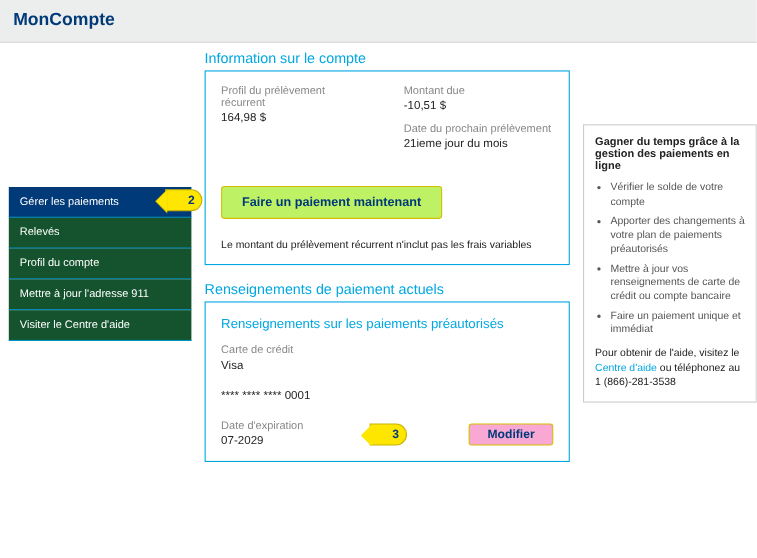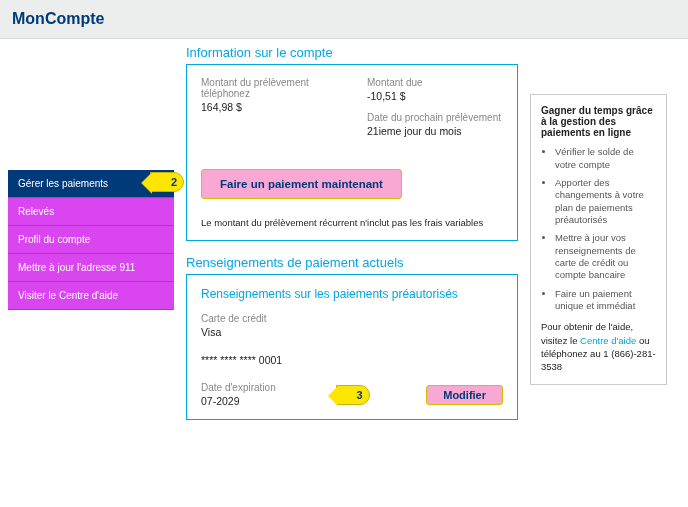--- a/index.html
+++ b/index.html
@@ -26,37 +26,37 @@
     display: flex;
     gap: 12px;
     padding: 6px 8px;
     align-items: center;
   }
   .sidebar {
     width: 166px;
     flex-shrink: 0;
   }
   .sidebar-item {
-    background: #d946ef;
+    background: #14532d;
     color: #fff;
     padding: 8px 10px;
     font-size: 10px;
     border-bottom: 1px solid #0091c4;
     cursor: pointer;
     position: relative;
   }
   .sidebar-item.active {
     background: #003a78;
   }
   .main {
     width: 332px;
     flex-shrink: 0;
   }
   .right {
-    width: 137px;
+    width: 158px;
     flex-shrink: 0;
   }
   .section-title {
     color: #00a7e1;
     font-size: 13px;
     margin-bottom: 4px;
     font-weight: normal;
   }
   .card {
     border: 1px solid #00a7e1;
@@ -75,21 +75,21 @@
     margin-bottom: 2px;
   }
   .info-value {
     color: #222;
     font-size: 10.5px;
     font-weight: 500;
     margin-bottom: 10px;
   }
   .pay-btn {
     display: inline-block;
-    background: #f9a8d4;
+    background: #bef264;
     color: #003a78;
     border: 1px solid #d4bd00;
     border-radius: 3px;
     padding: 8px 18px;
     font-size: 11.5px;
     font-weight: bold;
     cursor: pointer;
     margin: 4px 0 18px 0;
   }
   .modify-btn {
@@ -236,21 +236,21 @@
       <span>Visiter le Centre d'aide</span>
     </div>
   </div>
 
   <div class="main">
 
     <div class="section-title">Information sur le compte</div>
     <div class="card">
       <div class="info-grid">
         <div class="info-col">
-          <div class="info-label">Montant du prélèvement téléphonez</div>
+          <div class="info-label">Profil du prélèvement récurrent</div>
           <div class="info-value">164,98 $</div>
         </div>
         <div class="info-col">
           <div class="info-label">Montant due</div>
           <div class="info-value">-10,51 $</div>
           <div class="info-label">Date du prochain prélèvement</div>
           <div class="info-value">21ieme jour du mois</div>
         </div>
       </div>
       <button class="pay-btn">Faire un paiement maintenant</button>

